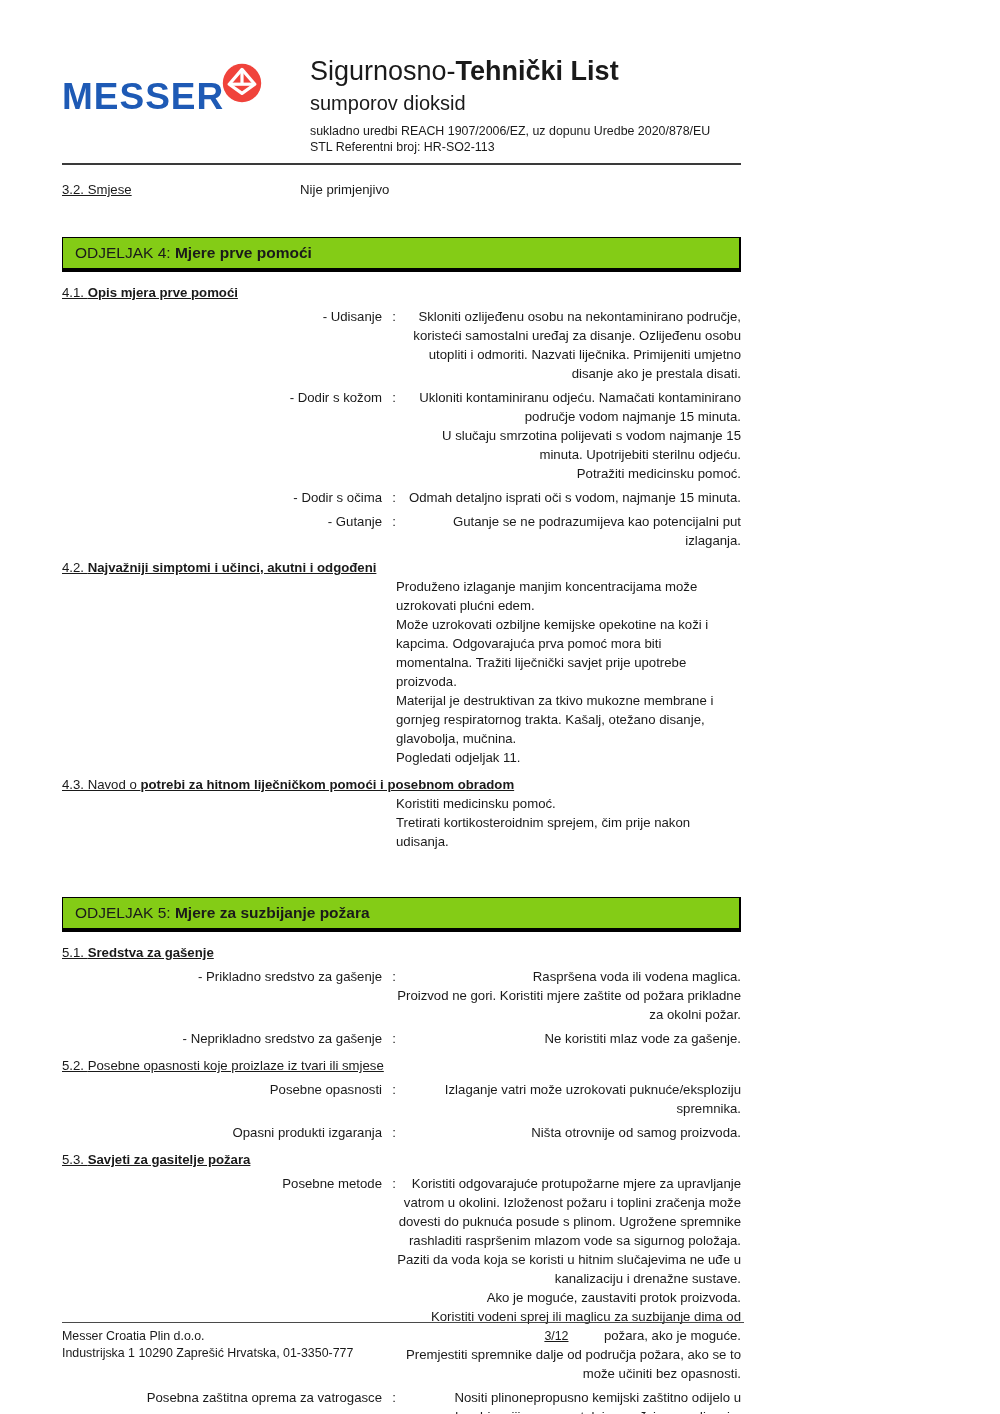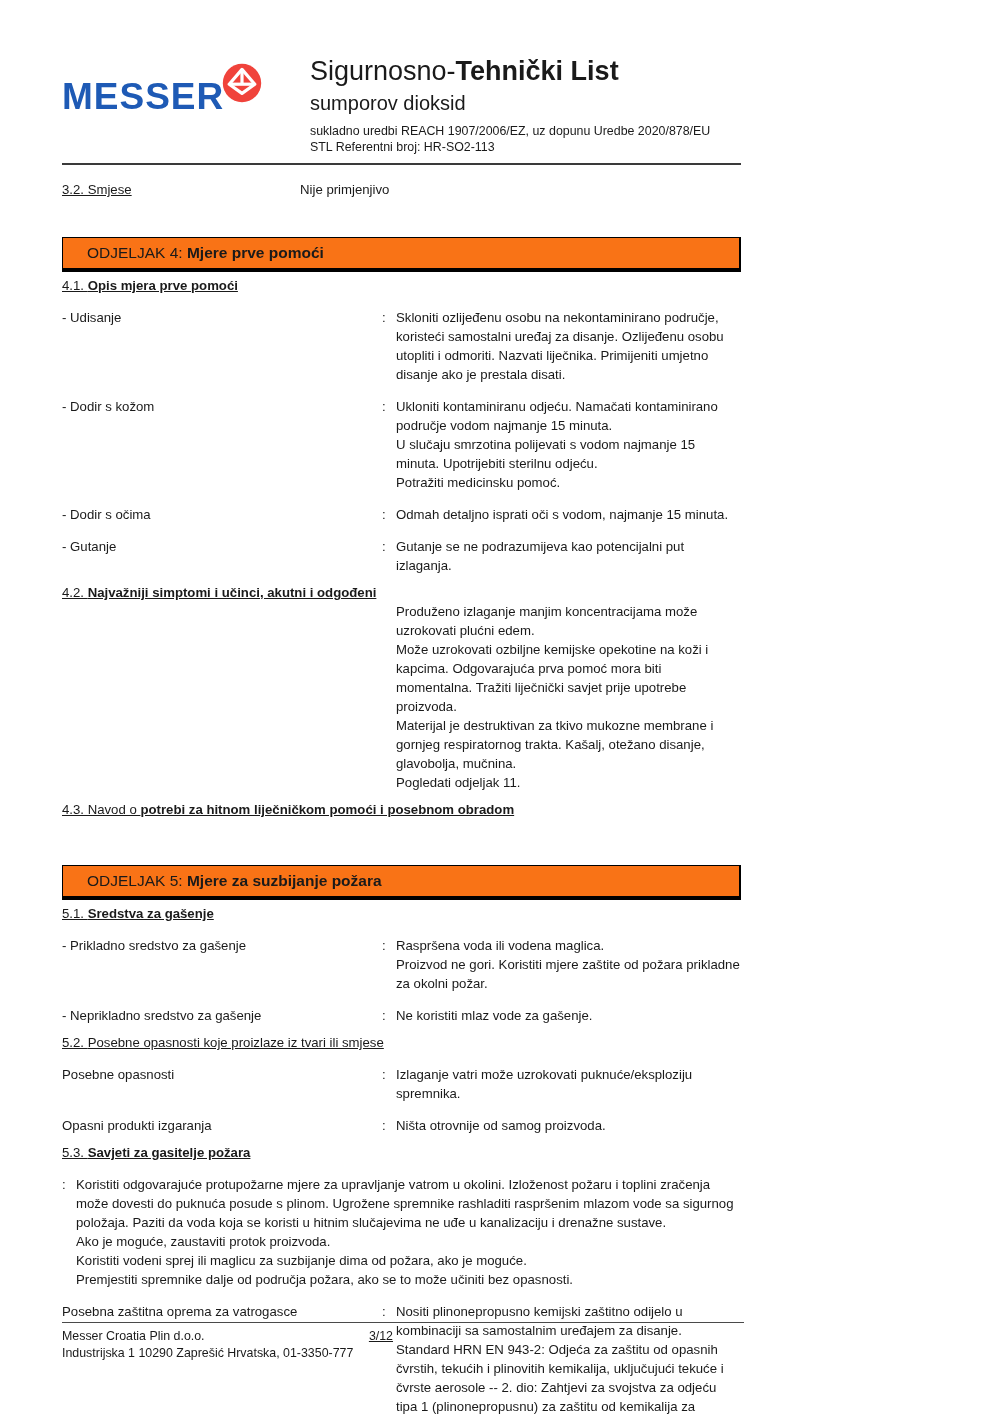--- a/index.html
+++ b/index.html
@@ -37,34 +37,34 @@
 
   .top-rule { border-bottom: 2px solid #3a3a3a; margin-top: 8px; }
 
   
   .row-32 { display: flex; margin-top: 15px; }
   .row-32 .lbl { width: 238px; text-decoration: underline; }
 
   
   .section-box {
     margin-top: 38px;
-    background: #f97316;
+    background: #84cc16;
     border: 1.5px solid #000;
     border-bottom: 4px solid #000;
     border-right: 2px solid #000;
-    padding: 4px 8px 5px 24px;
+    padding: 4px 8px 5px 12px;
     font-size: 15.5px;
     line-height: 21px;
   }
   .section-box .bold-part { font-weight: bold; }
 
-  .subheading { margin-top: 4px; text-decoration: underline; }
+  .subheading { margin-top: 11px; text-decoration: underline; }
   .subheading .bold-part { font-weight: bold; }
 
-  .field-row { display: flex; margin-top: 13px; }
+  .field-row { display: flex; margin-top: 5px; text-align: right; }
   .field-row .label { width: 320px; flex-shrink: 0; }
   .field-row .colon { width: 14px; flex-shrink: 0; }
   .field-row .value { flex: 1; white-space: pre-line; }
 
   .para-block { display: flex; }
   .para-block .spacer { width: 334px; flex-shrink: 0; }
   .para-block .para { flex: 1; white-space: pre-line; }
 
   .mt-sub { margin-top: 8px; }
 
@@ -72,21 +72,21 @@
   .footer {
     position: absolute;
     left: 62px;
     right: 52px;
     top: 1322px;
   }
   .footer-rule { border-top: 1.5px solid #4a4a4a; }
   .footer-cols { display: flex; font-size: 12.4px; line-height: 17px; margin-top: 5px; }
   .footer-left { width: 45%; }
   .footer-center { width: 20%; text-align: center; }
-  .footer-right { flex: 1; text-align: left; text-decoration: underline; }
+  .footer-right { flex: 1; text-align: center; text-decoration: underline; }
 </style>
 </head>
 <body>
 
 <div class="page">
   <div class="content">
 
     <div class="header">
       <div class="logo-block">
         <div class="logo-inner">
@@ -160,20 +160,25 @@
       <div class="spacer"></div>
       <div class="para">Produženo izlaganje manjim koncentracijama može uzrokovati plućni edem.
 Može uzrokovati ozbiljne kemijske opekotine na koži i kapcima. Odgovarajuća prva pomoć mora biti momentalna. Tražiti liječnički savjet prije upotrebe proizvoda.
 Materijal je destruktivan za tkivo mukozne membrane i gornjeg respiratornog trakta. Kašalj, otežano disanje, glavobolja, mučnina.
 Pogledati odjeljak 11.</div>
     </div>
 
     <div class="subheading mt-sub">
       <span>4.3. Navod o </span><span class="bold-part">potrebi za hitnom liječničkom pomoći i posebnom obradom</span>
     </div>
+    <div class="para-block">
+      <div class="spacer"></div>
+      <div class="para">Koristiti medicinsku pomoć.
+Tretirati kortikosteroidnim sprejem, čim prije nakon udisanja.</div>
+    </div>
 
     <div class="section-box" style="margin-top:46px;">
       <span>ODJELJAK 5: </span><span class="bold-part">Mjere za suzbijanje požara</span>
     </div>
 
     <div class="subheading">
       <span>5.1. </span><span class="bold-part">Sredstva za gašenje</span>
     </div>
     <div class="field-row">
       <div class="label">- Prikladno sredstvo za gašenje</div>
@@ -198,20 +203,21 @@
     <div class="field-row">
       <div class="label">Opasni produkti izgaranja</div>
       <div class="colon">:</div>
       <div class="value">Ništa otrovnije od samog proizvoda.</div>
     </div>
 
     <div class="subheading mt-sub">
       <span>5.3. </span><span class="bold-part">Savjeti za gasitelje požara</span>
     </div>
     <div class="field-row">
+      <div class="label">Posebne metode</div>
       <div class="colon">:</div>
       <div class="value">Koristiti odgovarajuće protupožarne mjere za upravljanje vatrom u okolini. Izloženost požaru i toplini zračenja može dovesti do puknuća posude s plinom. Ugrožene spremnike rashladiti raspršenim mlazom vode sa sigurnog položaja. Paziti da voda koja se koristi u hitnim slučajevima ne uđe u kanalizaciju i drenažne sustave.
 Ako je moguće, zaustaviti protok proizvoda.
 Koristiti vodeni sprej ili maglicu za suzbijanje dima od požara, ako je moguće.
 Premjestiti spremnike dalje od područja požara, ako se to može učiniti bez opasnosti.</div>
     </div>
     <div class="field-row">
       <div class="label">Posebna zaštitna oprema za vatrogasce</div>
       <div class="colon">:</div>
       <div class="value">Nositi plinonepropusno kemijski zaštitno odijelo u kombinaciji sa samostalnim uređajem za disanje.

